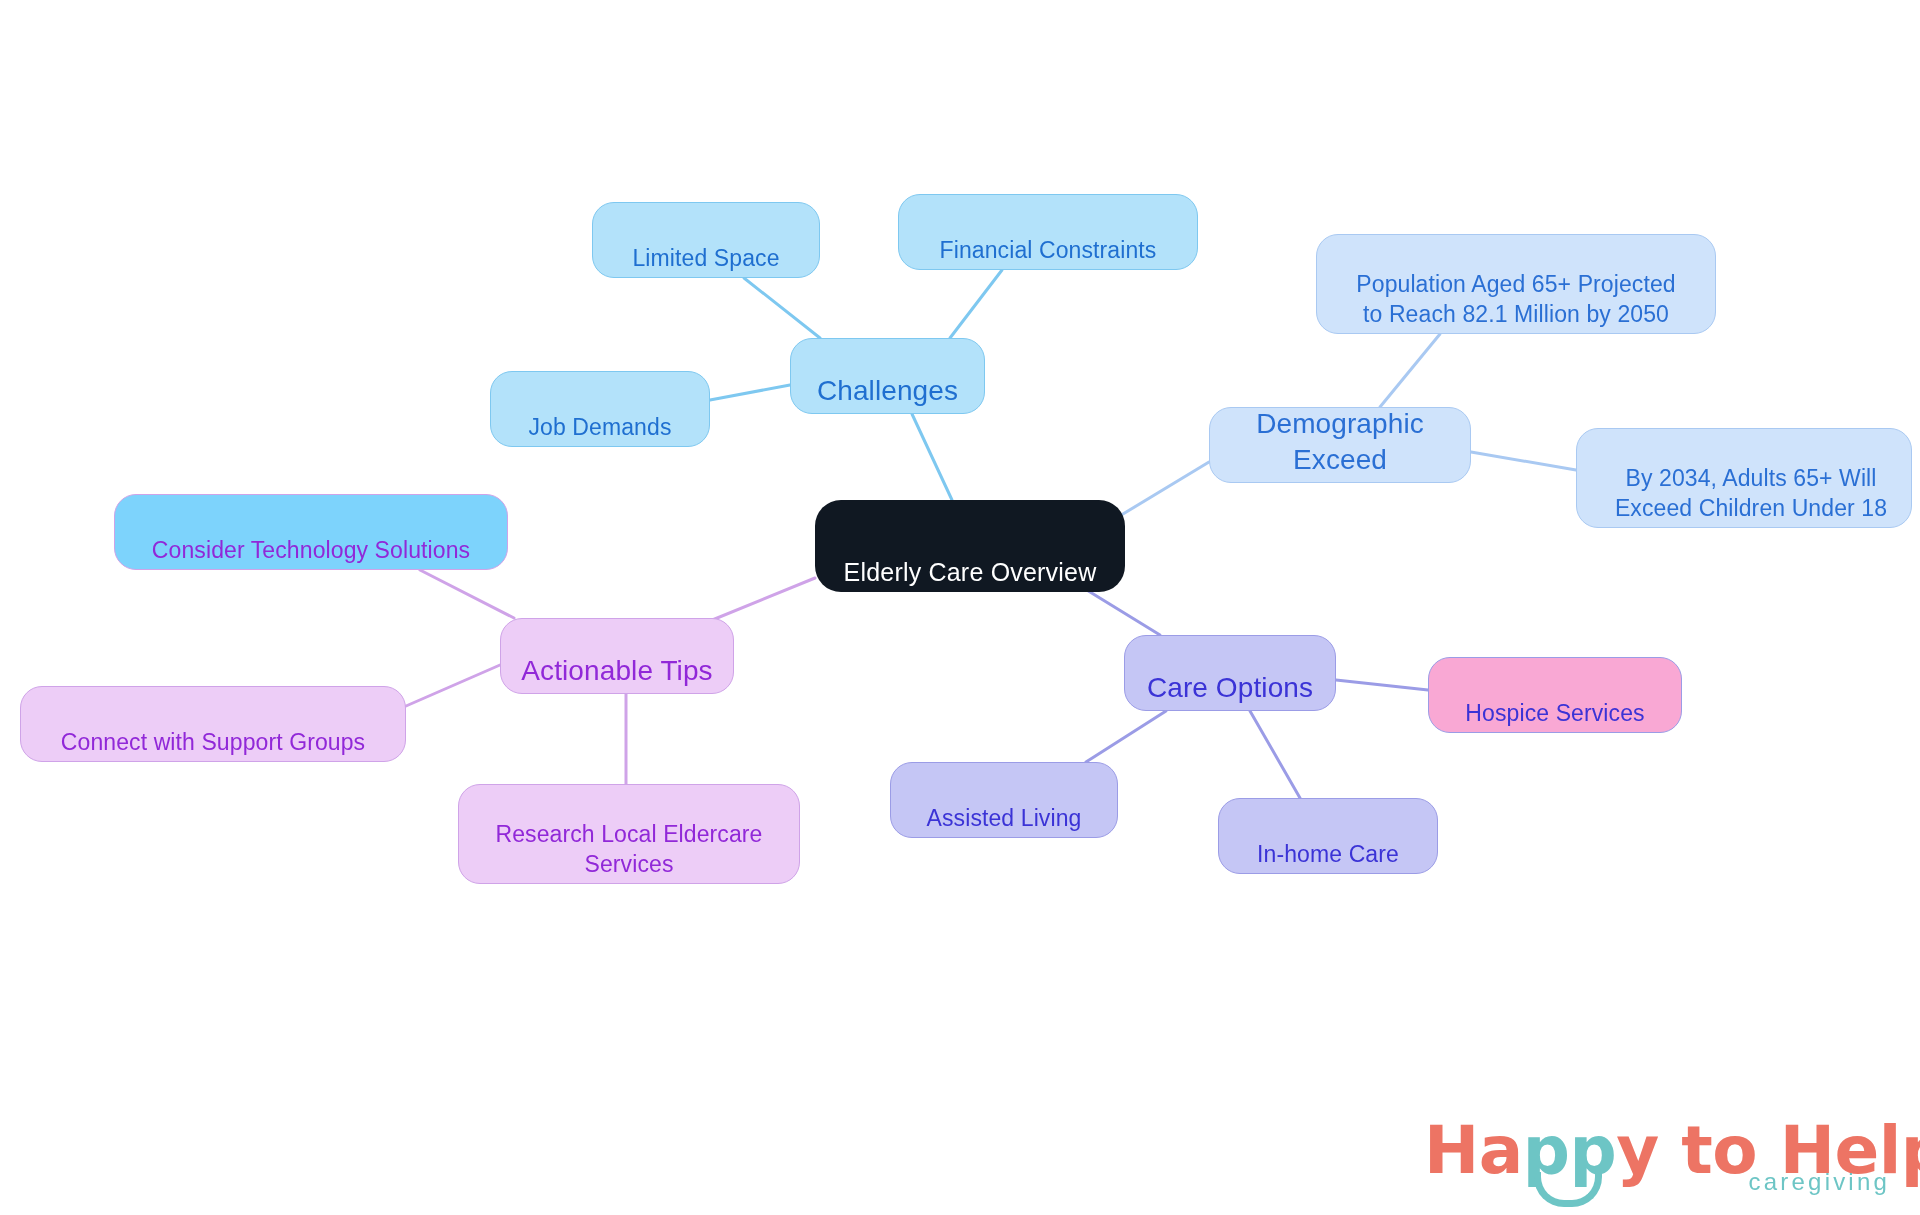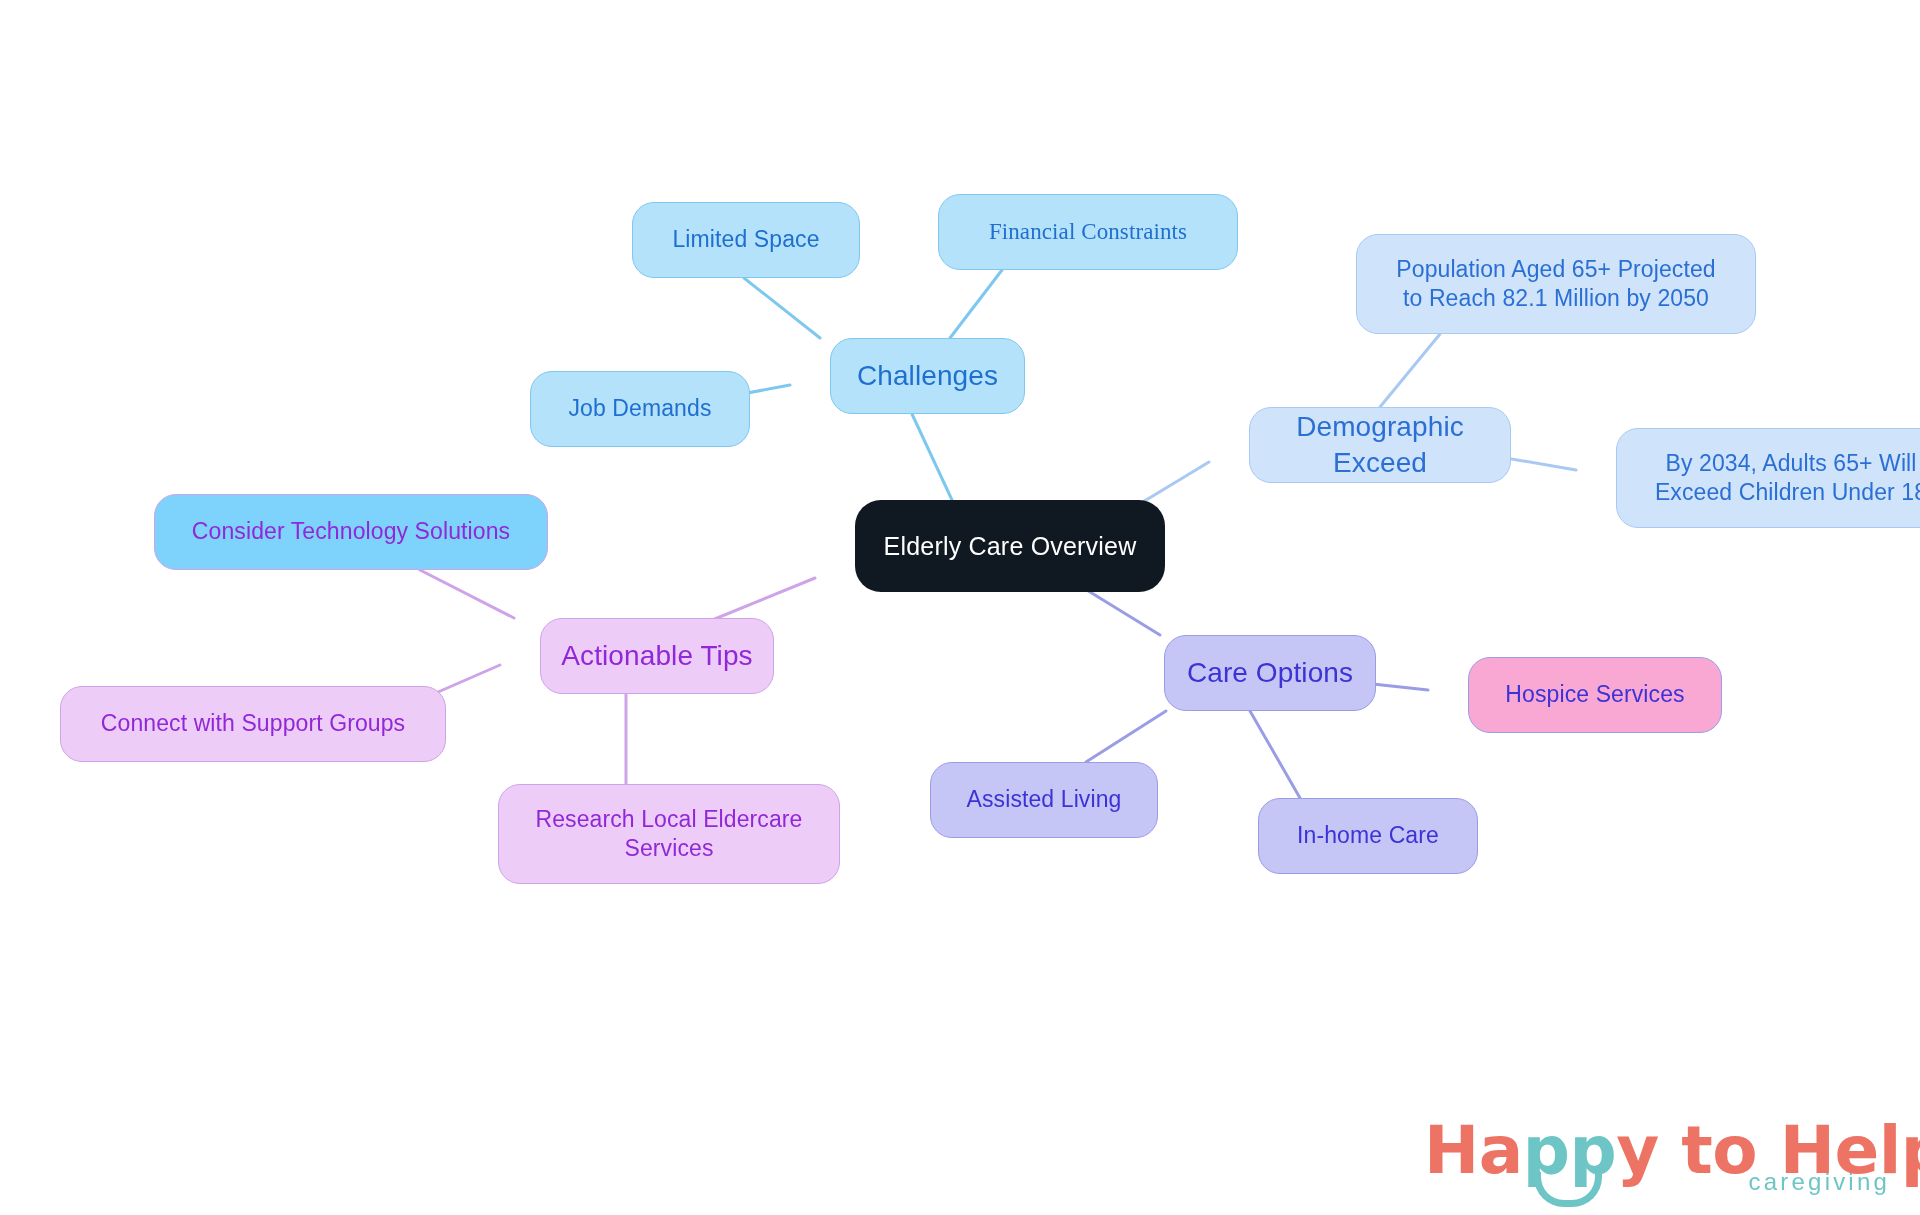--- a/index.html
+++ b/index.html
@@ -25,31 +25,30 @@
     left: 0;
     top: 0;
     width: 1920px;
     height: 1215px;
     pointer-events: none;
   }
   .node {
     position: absolute;
     box-sizing: border-box;
     display: flex;
-    align-items: center;
+    align-items: flex-end;
     justify-content: center;
     text-align: center;
     border-radius: 22px;
     border-style: solid;
     border-width: 1.5px;
     line-height: 1.28;
     white-space: pre-line;
     padding: 4px 10px;
     letter-spacing: 0.1px;
-    margin-left: 40px;
   }
   .node-root {
     border-radius: 26px;
     border-width: 0;
     font-size: 25px;
     letter-spacing: 0.2px;
   }
   .node-branch { font-size: 28px; }
   .node-leaf   { font-size: 23px; }
 
@@ -109,21 +108,21 @@
       <line x1="1250" y1="711" x2="1300" y2="798" stroke="#9b9ce6" stroke-width="3" stroke-linecap="round"></line>
       <line x1="815" y1="578" x2="700" y2="625" stroke="#cfa3e8" stroke-width="3" stroke-linecap="round"></line>
       <line x1="514" y1="618" x2="420" y2="570" stroke="#cfa3e8" stroke-width="3" stroke-linecap="round"></line>
       <line x1="500" y1="665" x2="406" y2="706" stroke="#cfa3e8" stroke-width="3" stroke-linecap="round"></line>
       <line x1="626" y1="694" x2="626" y2="784" stroke="#cfa3e8" stroke-width="3" stroke-linecap="round"></line>
     </svg>
   <div id="nodes">
       <div class="node node-root" style="left: 815px; top: 500px; width: 310px; height: 92px; background: rgb(16, 24, 34); color: rgb(255, 255, 255); border-color: rgb(16, 24, 34);"><span>Elderly Care Overview</span></div>
       <div class="node node-branch" style="left: 790px; top: 338px; width: 195px; height: 76px; background: rgb(179, 226, 250); color: rgb(31, 111, 208); border-color: rgb(126, 200, 240);"><span>Challenges</span></div>
       <div class="node node-leaf" style="left: 592px; top: 202px; width: 228px; height: 76px; background: rgb(179, 226, 250); color: rgb(31, 111, 208); border-color: rgb(126, 200, 240);"><span>Limited Space</span></div>
-      <div class="node node-leaf" style="left: 898px; top: 194px; width: 300px; height: 76px; background: rgb(179, 226, 250); color: rgb(31, 111, 208); border-color: rgb(126, 200, 240); font-family: Liberation Serif, serif;"><span>Financial Constraints</span></div>
+      <div class="node node-leaf" style="left: 898px; top: 194px; width: 300px; height: 76px; background: rgb(179, 226, 250); color: rgb(31, 111, 208); border-color: rgb(126, 200, 240);"><span>Financial Constraints</span></div>
       <div class="node node-leaf" style="left: 490px; top: 371px; width: 220px; height: 76px; background: rgb(179, 226, 250); color: rgb(31, 111, 208); border-color: rgb(126, 200, 240);"><span>Job Demands</span></div>
       <div class="node node-branch" style="left: 1209px; top: 407px; width: 262px; height: 76px; background: rgb(207, 227, 251); color: rgb(42, 111, 212); border-color: rgb(169, 201, 242);"><span>Demographic Exceed</span></div>
       <div class="node node-leaf" style="left: 1316px; top: 234px; width: 400px; height: 100px; background: rgb(207, 227, 251); color: rgb(42, 111, 212); border-color: rgb(169, 201, 242);"><span>Population Aged 65+ Projected
 to Reach 82.1 Million by 2050</span></div>
       <div class="node node-leaf" style="left: 1576px; top: 428px; width: 336px; height: 100px; background: rgb(207, 227, 251); color: rgb(42, 111, 212); border-color: rgb(169, 201, 242); padding-left: 24px;"><span>By 2034, Adults 65+ Will
 Exceed Children Under 18</span></div>
       <div class="node node-branch" style="left: 1124px; top: 635px; width: 212px; height: 76px; background: rgb(197, 198, 245); color: rgb(59, 51, 214); border-color: rgb(155, 156, 230);"><span>Care Options</span></div>
       <div class="node node-leaf" style="left: 1428px; top: 657px; width: 254px; height: 76px; background: #f9a8d4; color: rgb(59, 51, 214); border-color: rgb(155, 156, 230);"><span>Hospice Services</span></div>
       <div class="node node-leaf" style="left: 890px; top: 762px; width: 228px; height: 76px; background: rgb(197, 198, 245); color: rgb(59, 51, 214); border-color: rgb(155, 156, 230);"><span>Assisted Living</span></div>
       <div class="node node-leaf" style="left: 1218px; top: 798px; width: 220px; height: 76px; background: rgb(197, 198, 245); color: rgb(59, 51, 214); border-color: rgb(155, 156, 230);"><span>In-home Care</span></div>

